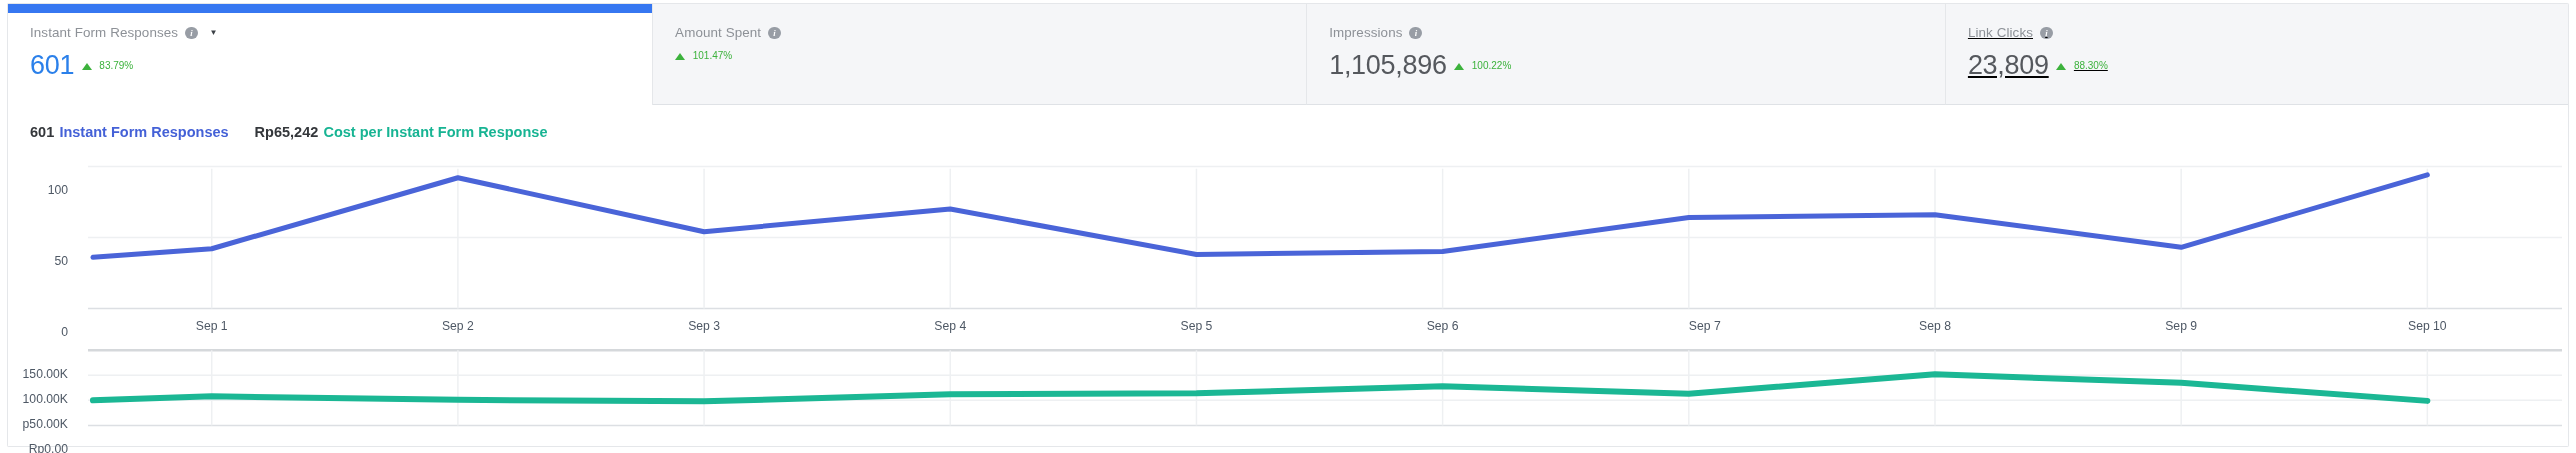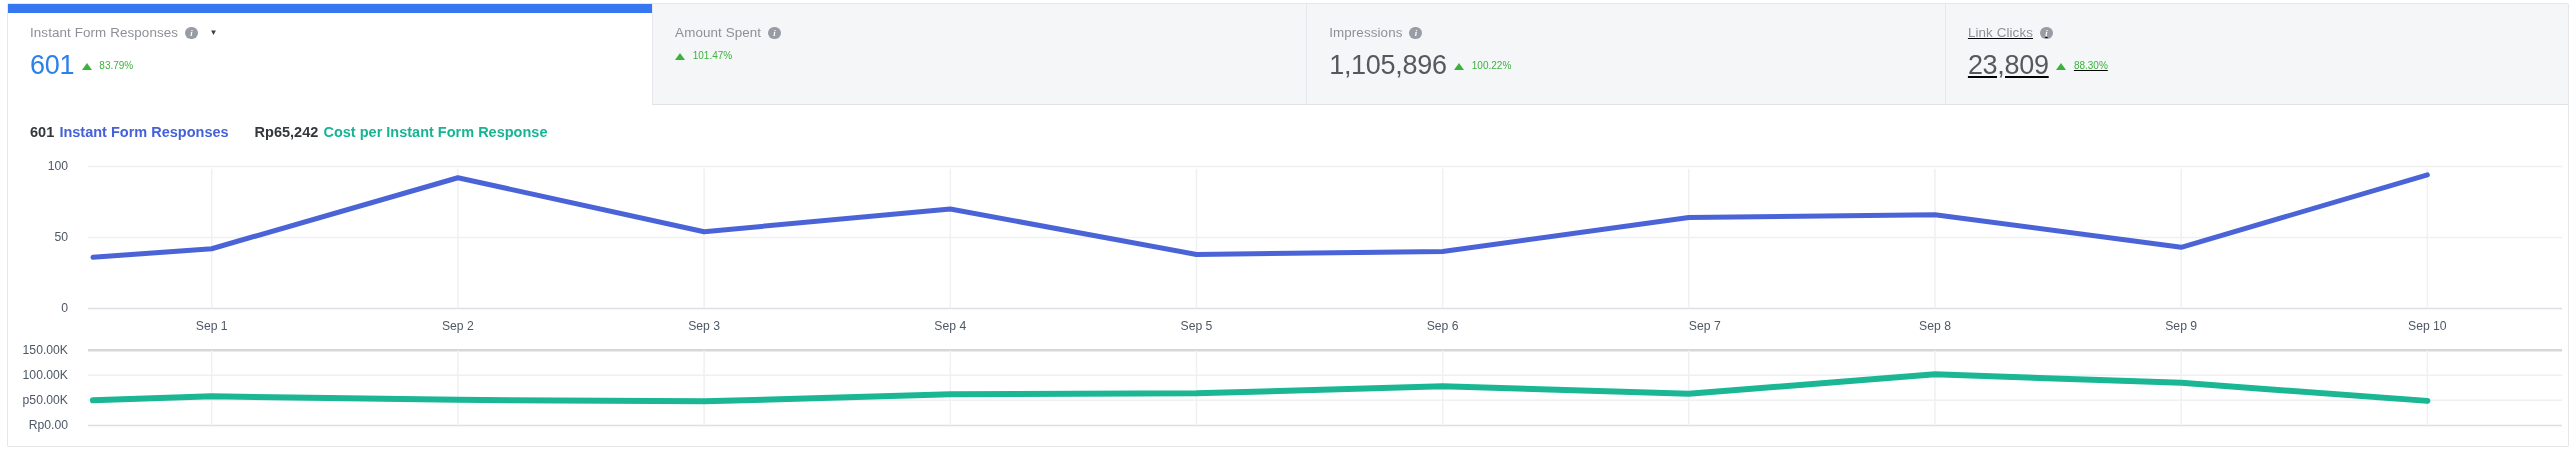--- a/index.html
+++ b/index.html
@@ -36,21 +36,21 @@
   .legend { position:absolute; top:17.5px; left:22px; display:flex; align-items:center;
             font-size:14.5px; font-weight:bold; line-height:20px; }
   .lg-num { color:#34373b; }
   .lg-label { margin-left:5.2px; }
   .lg-label.blue { color:var(--responses-blue,#4461d7); }
   .lg-label.teal { color:var(--cost-teal,#17b493); }
   .lg-num.second { margin-left:26px; }
 
   .ylabels { position:absolute; left:0; top:0; width:60px; height:100%; }
   .ylabels span { position:absolute; left:0; width:60px; text-align:right;
-                  font-size:12.2px; line-height:15px; color:var(--axis-text,#4e5865); }
+                  font-size:12.2px; line-height:15px; color:var(--axis-text,#4e5865);margin-top:24px; }
 
   .plot { position:absolute; left:80px; right:5.8px; top:48px; height:291px; }
   .plot svg { position:absolute; left:0; top:0; width:100%; height:100%; }
   .dates { position:absolute; left:0; right:0; top:166px; height:17.5px; }
   .dates span { position:absolute; transform:translateX(-50%); white-space:nowrap;
                 font-size:12.2px; color:var(--axis-text,#4e5865); }
 </style>
 </head>
 <body>
 

